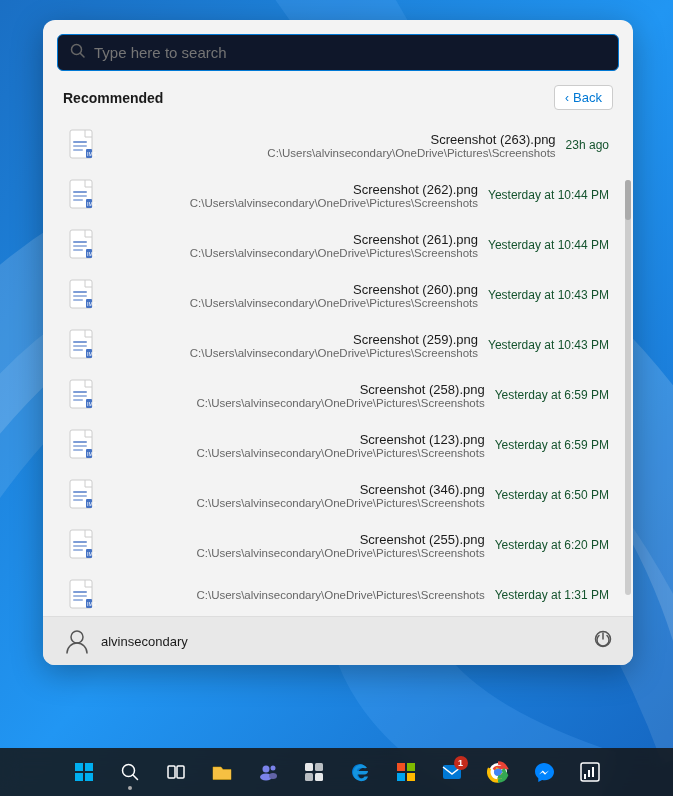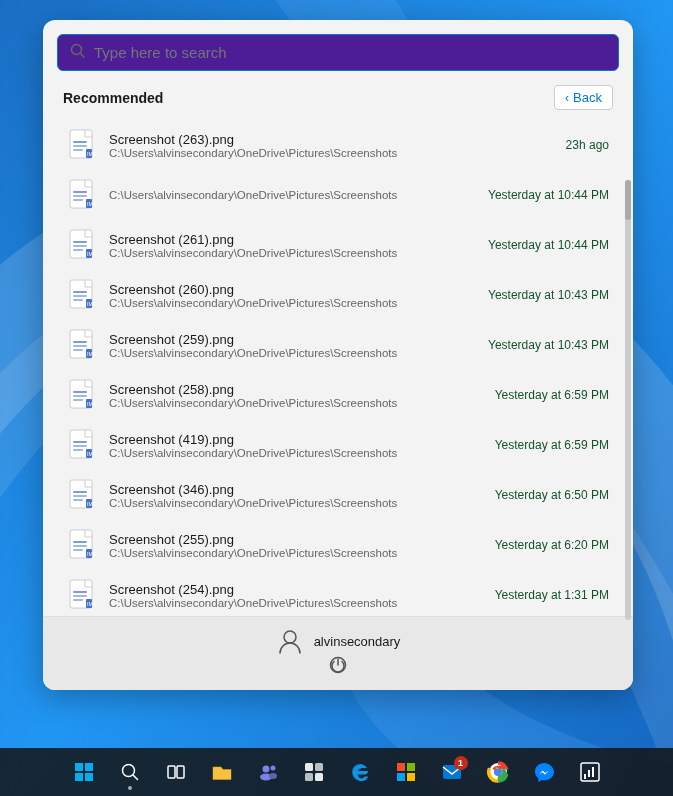--- a/index.html
+++ b/index.html
@@ -29,21 +29,21 @@
       background: #f3f3f3;
       border-radius: 12px;
       box-shadow: 0 8px 32px rgba(0,0,0,0.3);
       z-index: 10;
       overflow: hidden;
     }
 
     .search-bar {
       display: flex;
       align-items: center;
-      background: #4c1d95;
+      background: #0f172a;
       margin: 14px 14px 0 14px;
       border-radius: 6px;
       border: 1.5px solid #0078d4;
       padding: 8px 12px;
       gap: 8px;
     }
 
     .search-icon-wrap {
       color: #666;
       font-size: 14px;
@@ -173,21 +173,20 @@
 
     
     .user-bar {
       display: flex;
       align-items: center;
       justify-content: space-between;
       padding: 10px 20px;
       background: #e8e8e8;
       border-top: 1px solid #ddd;
       margin-top: 6px;
-      flex-direction: column;
     }
 
     .user-info {
       display: flex;
       align-items: center;
       gap: 10px;
     }
 
     .user-avatar-icon {
       width: 28px;
@@ -258,20 +257,21 @@
       display: flex;
       align-items: center;
       justify-content: center;
       font-weight: bold;
     }
 
     .file-list-container {
       max-height: 490px;
       overflow: hidden;
       position: relative;
+      text-align: right;
     }
   </style>
 </head>
 <body>
 
 <div class="bg-decoration">
   <svg width="673" height="796" viewBox="0 0 673 796" xmlns="http://www.w3.org/2000/svg">
     <defs>
       <linearGradient id="bg1" x1="0%" y1="0%" x2="100%" y2="100%">
         <stop offset="0%" style="stop-color:#1a6fc4"></stop>
@@ -337,20 +337,21 @@
           <path d="M16 1v7h7" fill="none" stroke="#ccc" stroke-width="1"></path>
           <path d="M16 1l7 7" fill="#e0e0e0"></path>
           <rect x="4" y="12" width="14" height="2" rx="1" fill="#4472C4" opacity="0.7"></rect>
           <rect x="4" y="16" width="14" height="2" rx="1" fill="#4472C4" opacity="0.5"></rect>
           <rect x="4" y="20" width="10" height="2" rx="1" fill="#4472C4" opacity="0.5"></rect>
           <rect x="17" y="20" width="6" height="9" rx="1" fill="#4472C4"></rect>
           <text x="18" y="27" font-size="5" fill="white" font-family="Arial">IMG</text>
         </svg>
       </div>
       <div class="file-info">
+        <div class="file-name">Screenshot (262).png</div>
         <div class="file-path">C:\Users\alvinsecondary\OneDrive\Pictures\Screenshots</div>
       </div>
       <div class="file-time">Yesterday at 10:44 PM</div>
     </div>
           <div class="file-item">
       <div class="file-icon">
         <svg viewBox="0 0 28 32" fill="none" xmlns="http://www.w3.org/2000/svg">
           <rect x="1" y="1" width="22" height="28" rx="2" fill="white" stroke="#ccc" stroke-width="1"></rect>
           <path d="M16 1v7h7" fill="none" stroke="#ccc" stroke-width="1"></path>
           <path d="M16 1l7 7" fill="#e0e0e0"></path>
@@ -431,21 +432,21 @@
           <path d="M16 1v7h7" fill="none" stroke="#ccc" stroke-width="1"></path>
           <path d="M16 1l7 7" fill="#e0e0e0"></path>
           <rect x="4" y="12" width="14" height="2" rx="1" fill="#4472C4" opacity="0.7"></rect>
           <rect x="4" y="16" width="14" height="2" rx="1" fill="#4472C4" opacity="0.5"></rect>
           <rect x="4" y="20" width="10" height="2" rx="1" fill="#4472C4" opacity="0.5"></rect>
           <rect x="17" y="20" width="6" height="9" rx="1" fill="#4472C4"></rect>
           <text x="18" y="27" font-size="5" fill="white" font-family="Arial">IMG</text>
         </svg>
       </div>
       <div class="file-info">
-        <div class="file-name">Screenshot (419).png</div>
+        <div class="file-name">Screenshot (123).png</div>
         <div class="file-path">C:\Users\alvinsecondary\OneDrive\Pictures\Screenshots</div>
       </div>
       <div class="file-time">Yesterday at 6:59 PM</div>
     </div>
           <div class="file-item">
       <div class="file-icon">
         <svg viewBox="0 0 28 32" fill="none" xmlns="http://www.w3.org/2000/svg">
           <rect x="1" y="1" width="22" height="28" rx="2" fill="white" stroke="#ccc" stroke-width="1"></rect>
           <path d="M16 1v7h7" fill="none" stroke="#ccc" stroke-width="1"></path>
           <path d="M16 1l7 7" fill="#e0e0e0"></path>
@@ -488,21 +489,20 @@
           <path d="M16 1v7h7" fill="none" stroke="#ccc" stroke-width="1"></path>
           <path d="M16 1l7 7" fill="#e0e0e0"></path>
           <rect x="4" y="12" width="14" height="2" rx="1" fill="#4472C4" opacity="0.7"></rect>
           <rect x="4" y="16" width="14" height="2" rx="1" fill="#4472C4" opacity="0.5"></rect>
           <rect x="4" y="20" width="10" height="2" rx="1" fill="#4472C4" opacity="0.5"></rect>
           <rect x="17" y="20" width="6" height="9" rx="1" fill="#4472C4"></rect>
           <text x="18" y="27" font-size="5" fill="white" font-family="Arial">IMG</text>
         </svg>
       </div>
       <div class="file-info">
-        <div class="file-name">Screenshot (254).png</div>
         <div class="file-path">C:\Users\alvinsecondary\OneDrive\Pictures\Screenshots</div>
       </div>
       <div class="file-time">Yesterday at 1:31 PM</div>
     </div>
         </div>
     </div>
   </div>
 
   <div class="scrollbar">
     <div class="scrollbar-thumb"></div>

